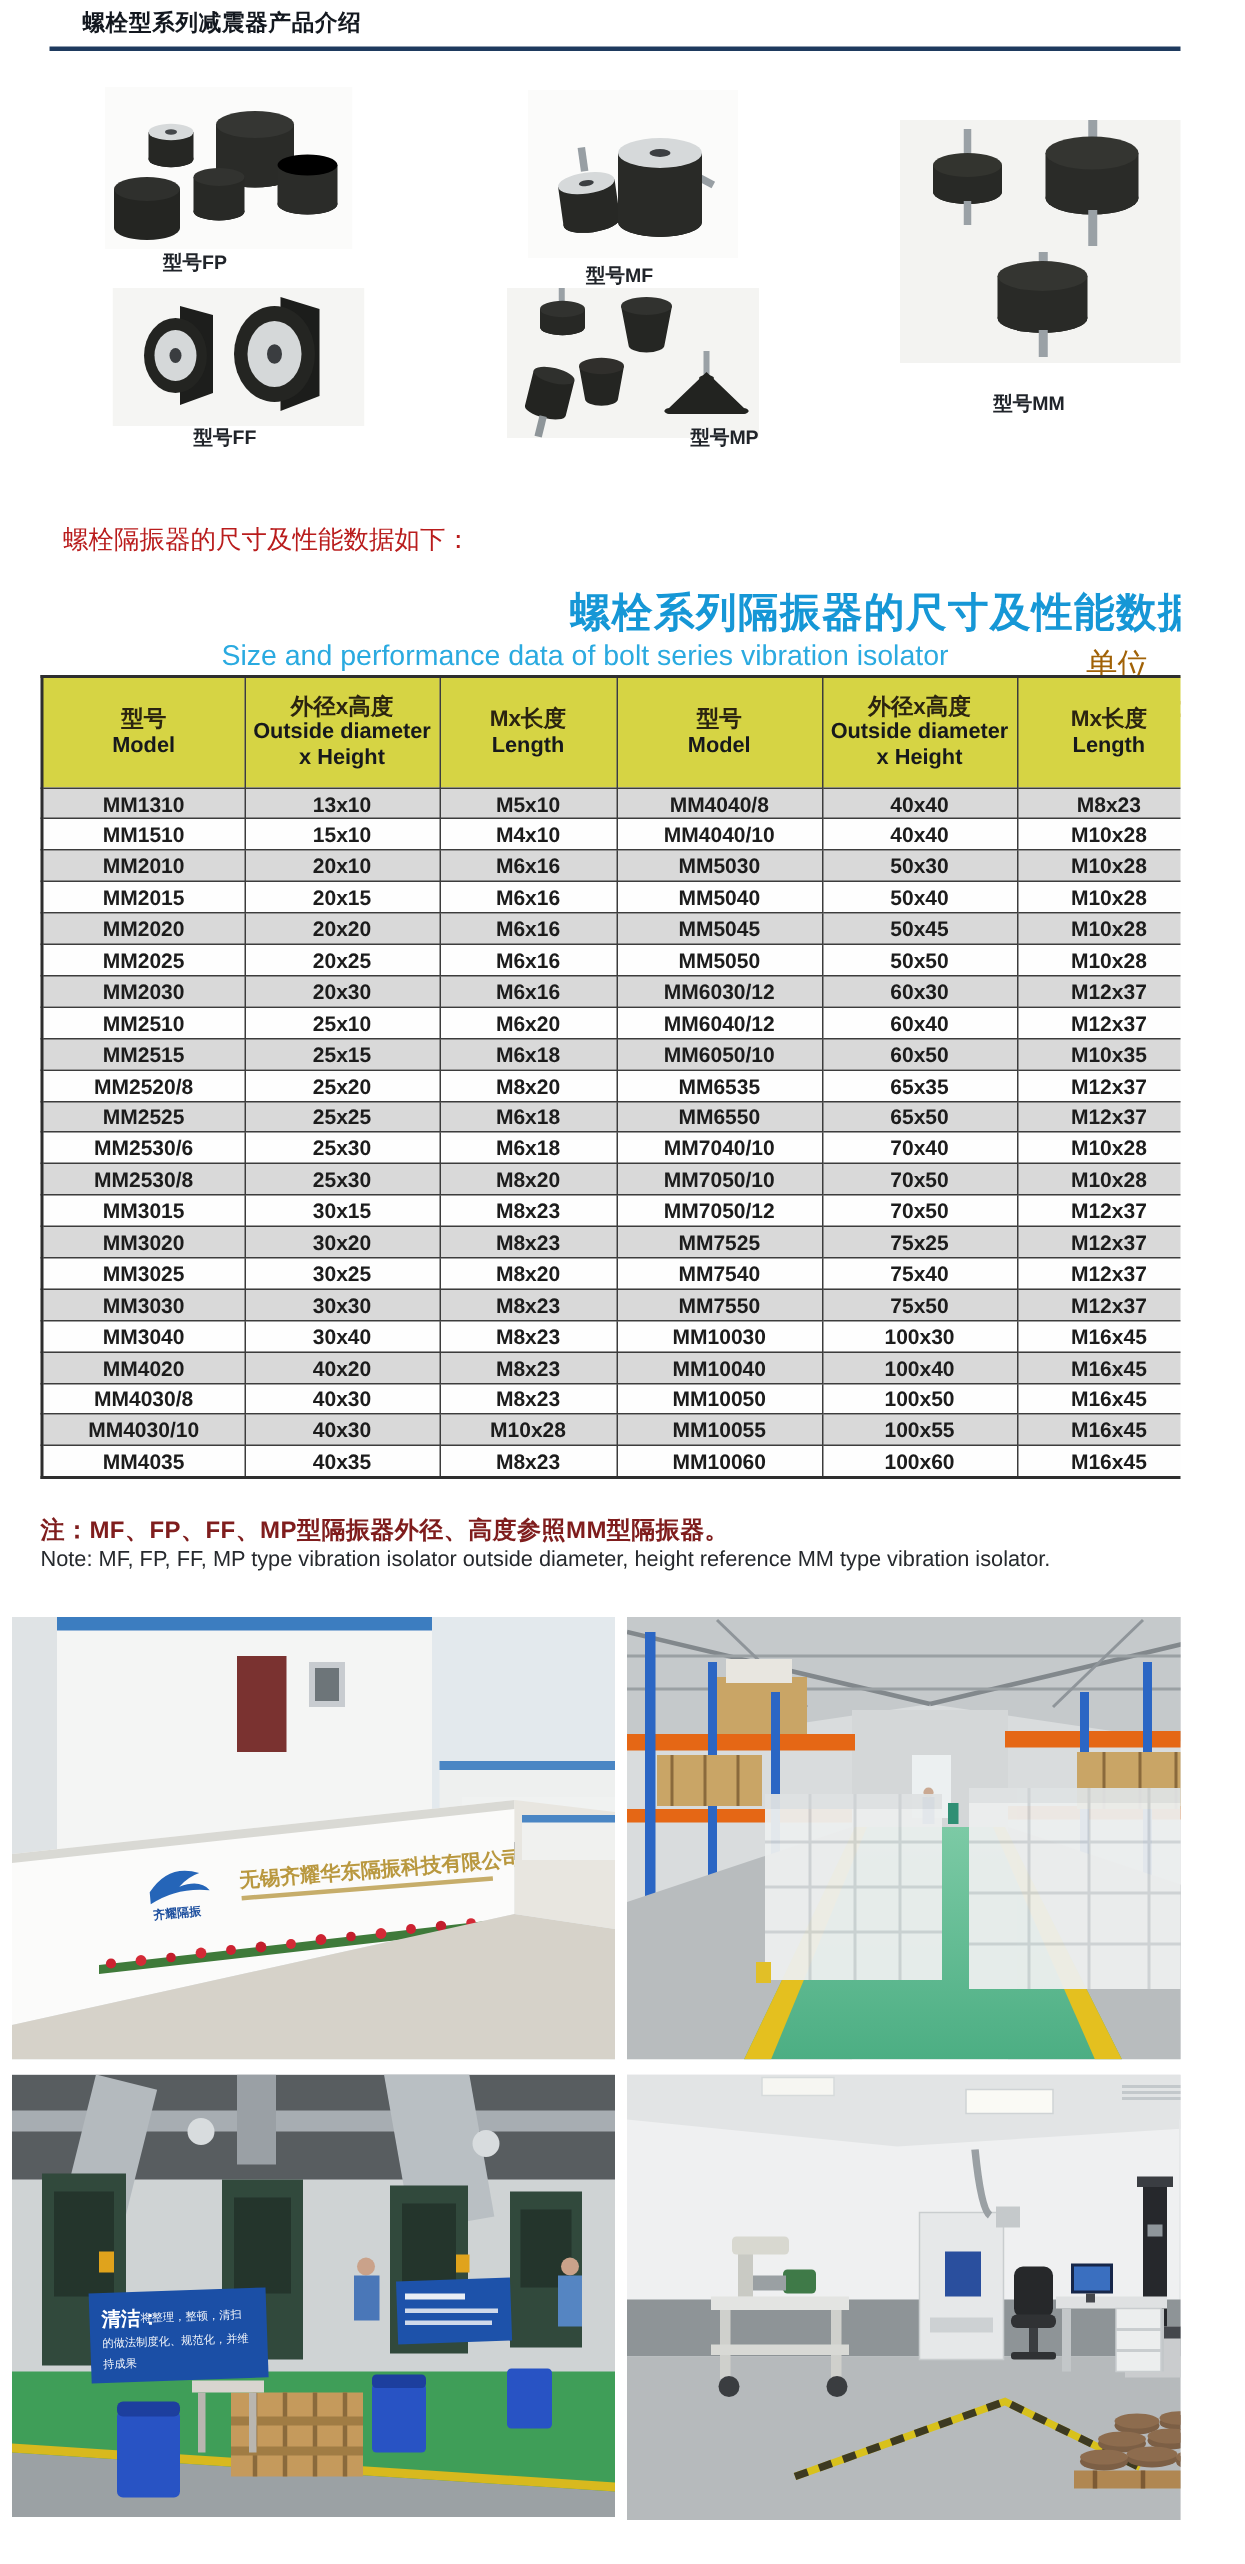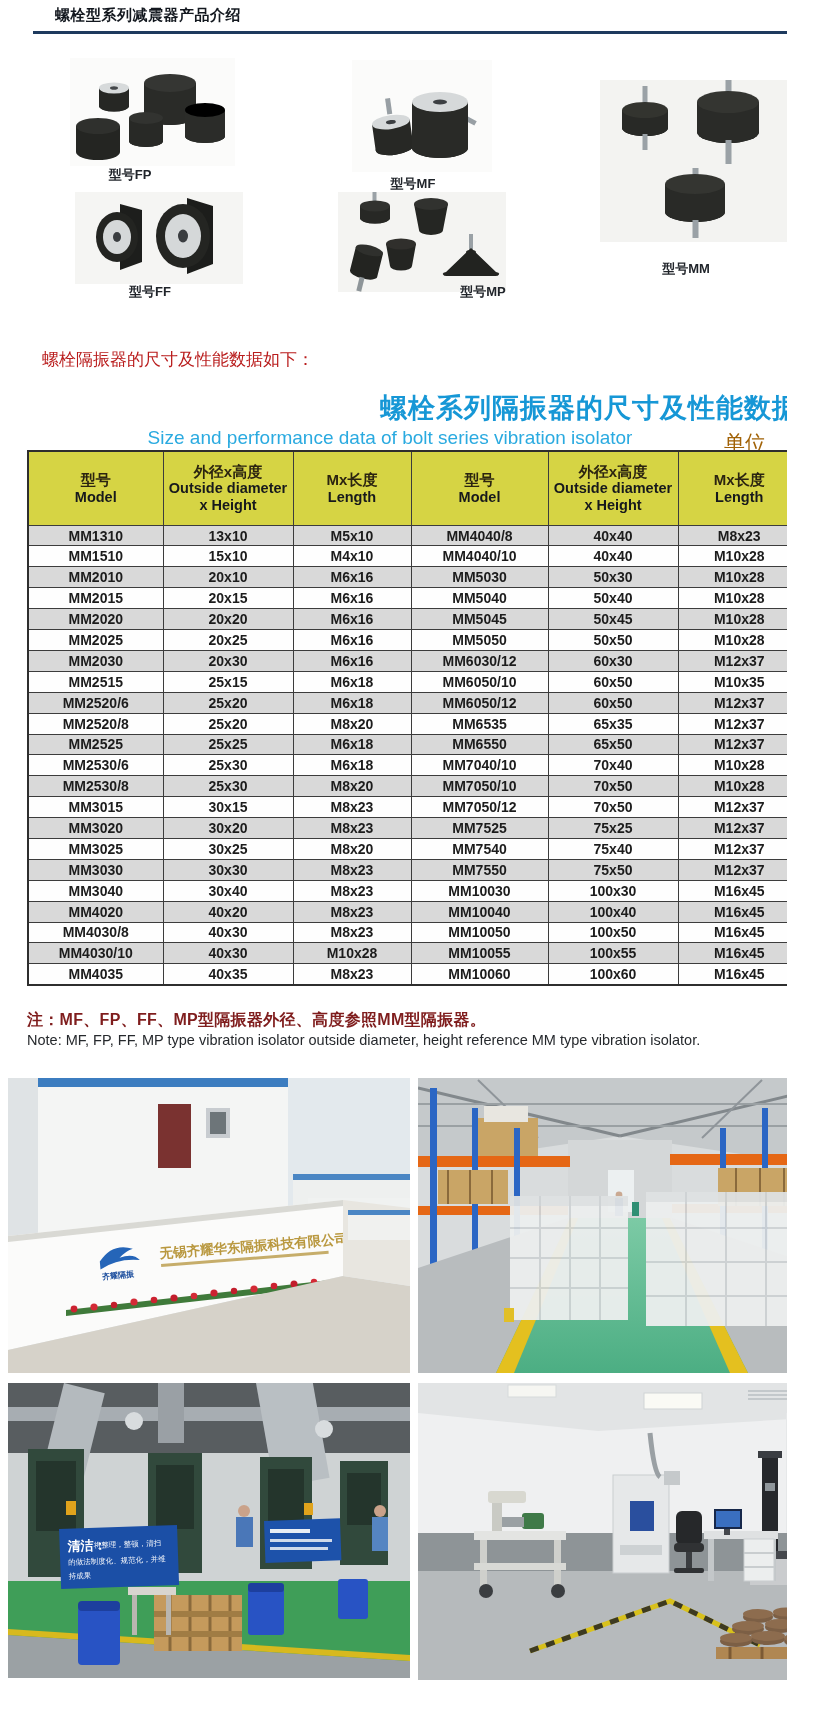--- a/index.html
+++ b/index.html
@@ -243,34 +243,34 @@
         </tr>
         <tr>
           <td>MM2030</td>
           <td>20x30</td>
           <td>M6x16</td>
           <td>MM6030/12</td>
           <td>60x30</td>
           <td>M12x37</td>
         </tr>
         <tr>
+          <td>MM2510</td>
+          <td>25x10</td>
+          <td>M6x20</td>
+          <td>MM6040/12</td>
+          <td>60x40</td>
+          <td>M12x37</td>
+        </tr>
+        <tr>
           <td>MM2515</td>
           <td>25x15</td>
           <td>M6x18</td>
           <td>MM6050/10</td>
           <td>60x50</td>
           <td>M10x35</td>
-        </tr>
-        <tr>
-          <td>MM2520/6</td>
-          <td>25x20</td>
-          <td>M6x18</td>
-          <td>MM6050/12</td>
-          <td>60x50</td>
-          <td>M12x37</td>
         </tr>
         <tr>
           <td>MM2520/8</td>
           <td>25x20</td>
           <td>M8x20</td>
           <td>MM6535</td>
           <td>65x35</td>
           <td>M12x37</td>
         </tr>
         <tr>

